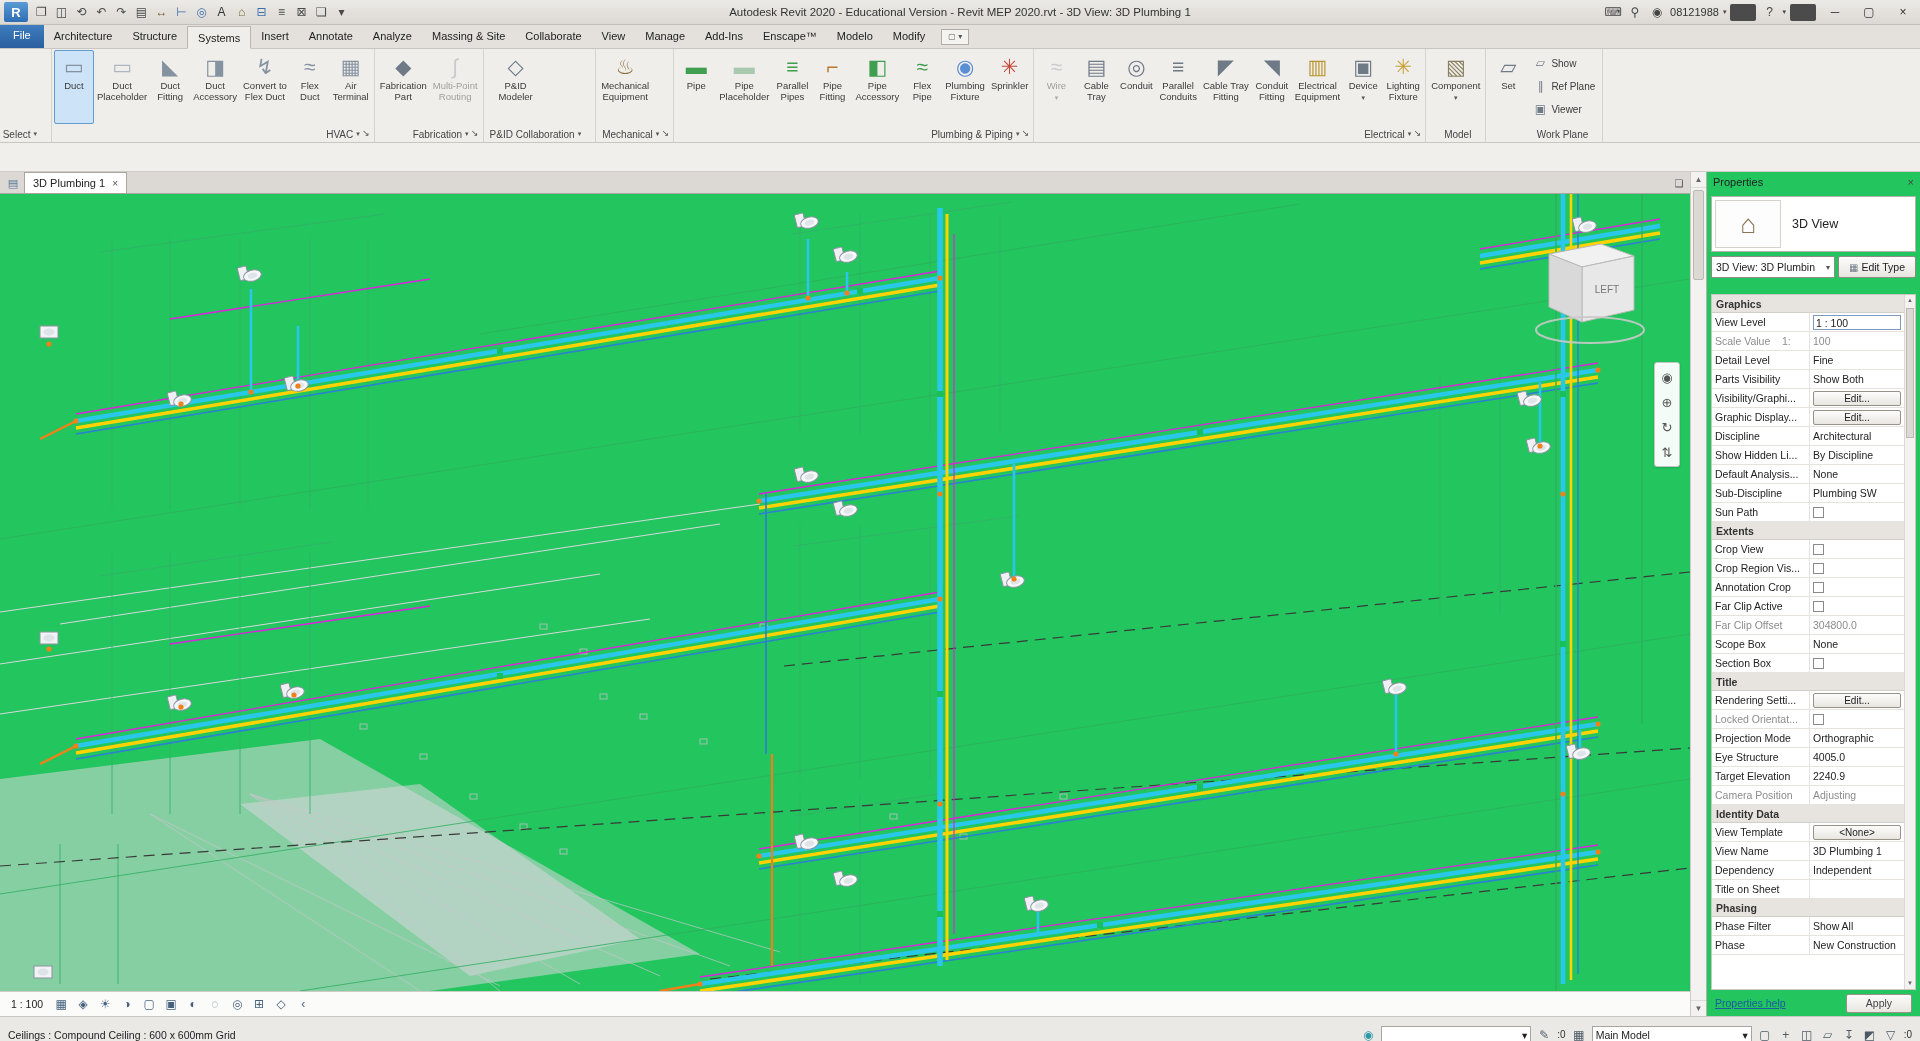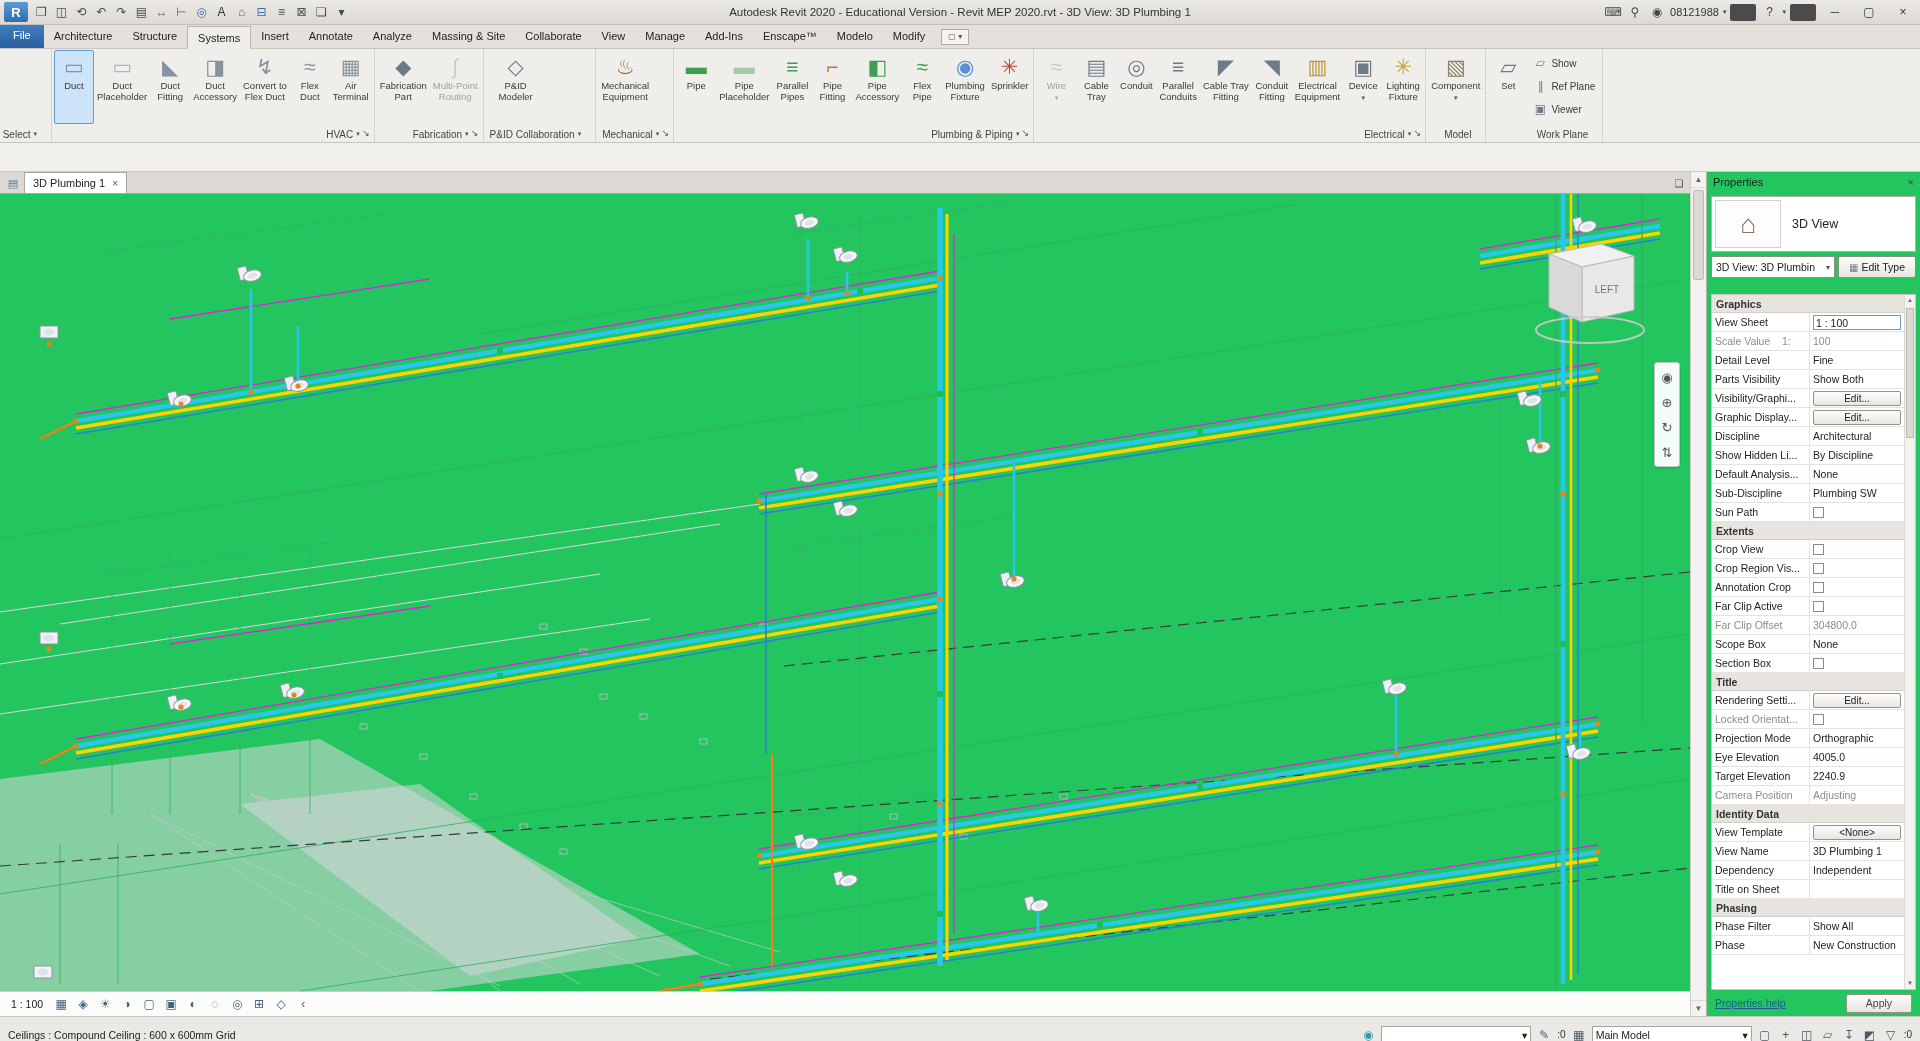--- a/index.html
+++ b/index.html
@@ -731,21 +731,21 @@
           <span class="eticon">▦</span>
           <span>Edit Type</span>
         </button>
       </div>
       <div class="pgrid" id="pgrid">
           <div class="psec">
             <span class="pseclbl">Graphics</span>
             <span class="psecchev">^</span>
           </div>
           <div class="prow">
-            <div class="plab">View Sheet</div>
+            <div class="plab">View Level</div>
             <div class="pval">
               <div class="pinput">1 : 100</div>
             </div>
           </div>
           <div class="prow">
             <div class="plab gray">Scale Value    1:</div>
             <div class="pval">
               <span class="ptext gray">100</span>
             </div>
           </div>
@@ -865,21 +865,21 @@
               <div class="chk"></div>
             </div>
           </div>
           <div class="prow">
             <div class="plab">Projection Mode</div>
             <div class="pval">
               <span class="ptext">Orthographic</span>
             </div>
           </div>
           <div class="prow">
-            <div class="plab">Eye Elevation</div>
+            <div class="plab">Eye Structure</div>
             <div class="pval">
               <span class="ptext">4005.0</span>
             </div>
           </div>
           <div class="prow">
             <div class="plab">Target Elevation</div>
             <div class="pval">
               <span class="ptext">2240.9</span>
             </div>
           </div>

